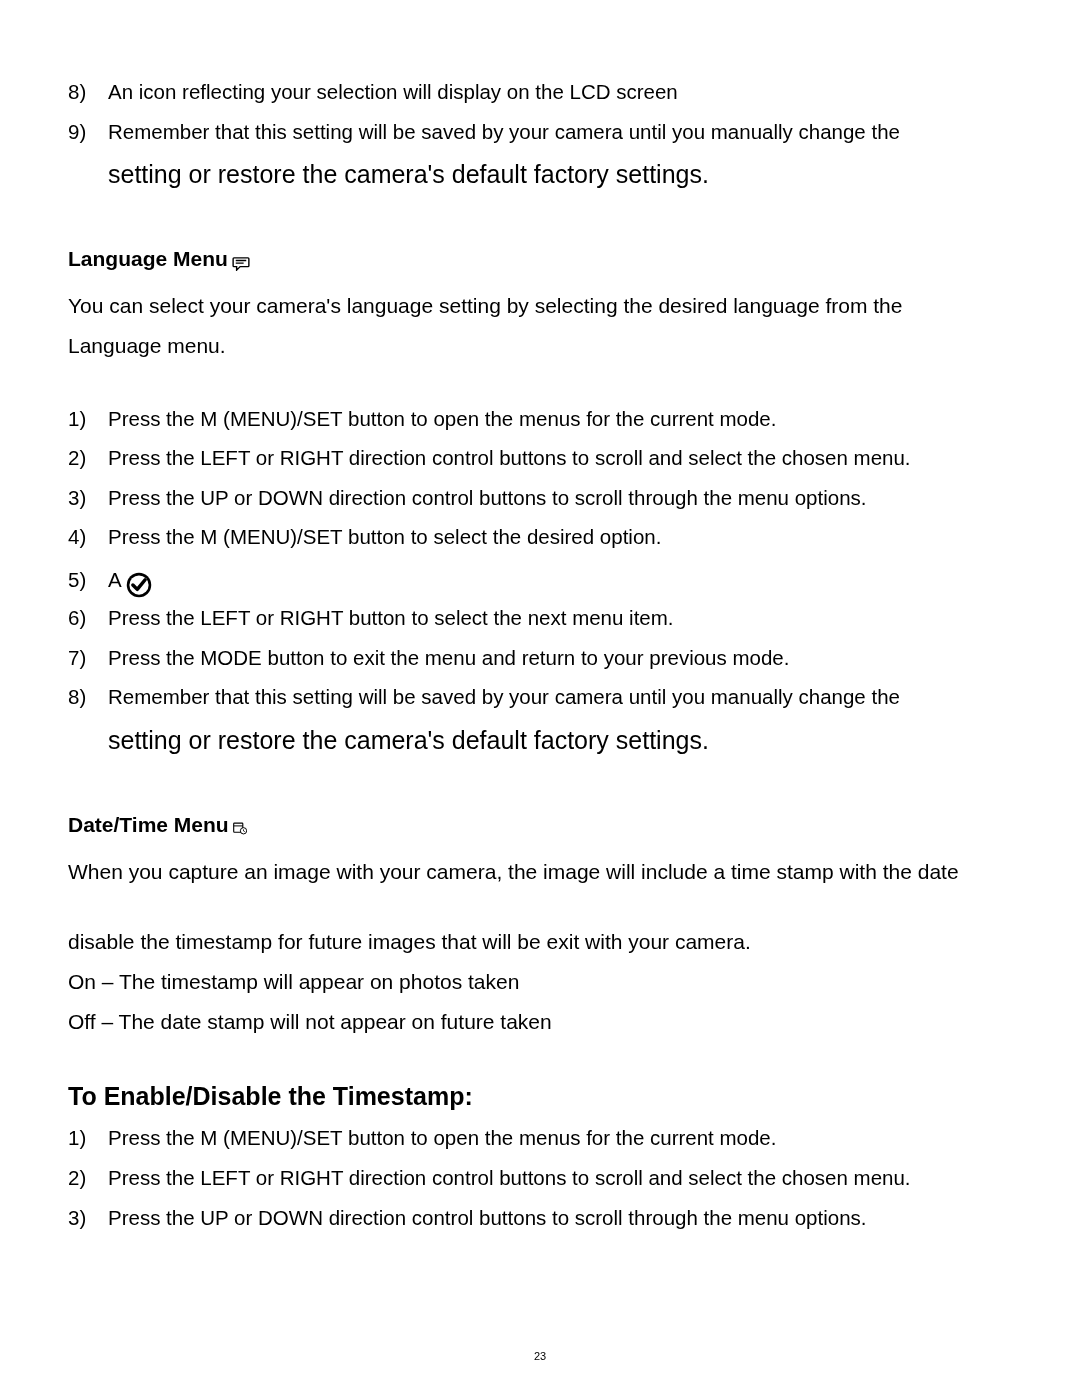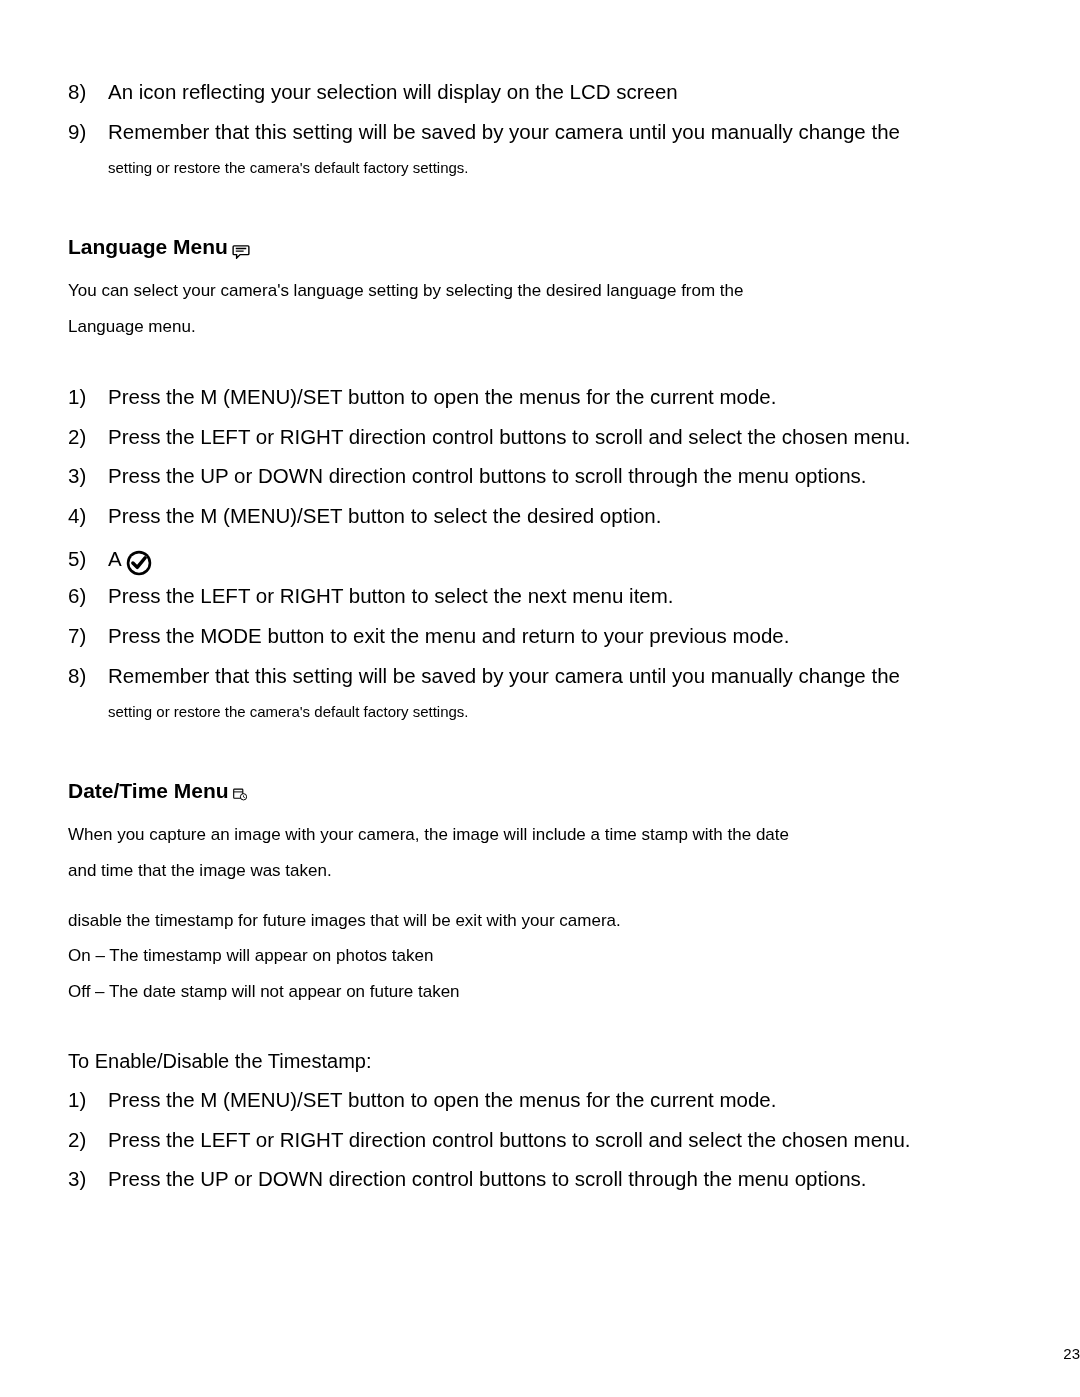--- a/index.html
+++ b/index.html
@@ -35,34 +35,34 @@
   .gap-lg { height: 58px; }
   .bold { font-weight: normal; }
   .heading {
     font-size: 21px;
     font-weight: bold;
     display: flex;
     align-items: center;
     gap: 4px;
   }
   .subheading {
-    font-size: 20px;
-    font-weight: normal;
+    font-size: 25px;
+    font-weight: bold;
   }
   .para {
-    font-size: 17px;
+    font-size: 21px;
     line-height: 1.2;
   }
   .page-num {
     position: absolute;
     bottom: 35px;
     left: 0;
     right: 0;
-    text-align: right;
-    font-size: 15px;
+    text-align: center;
+    font-size: 11px;
   }
   .icon-speech {
     width: 18px;
     height: 14px;
     display: inline-block;
     vertical-align: middle;
   }
   .icon-check {
     width: 28px;
     height: 28px;
@@ -74,21 +74,21 @@
   .icon-date {
     width: 14px;
     height: 14px;
     display: inline-block;
     vertical-align: middle;
     position: relative;
     top: -2px;
   }
   .indent-text {
     padding-left: 40px;
-    font-size: 15px;
+    font-size: 25px;
     line-height: 1.2;
   }
   .line5 {
     display: flex;
     align-items: flex-end;
   }
   .line5 .txt {
     display: flex;
     align-items: flex-end;
     gap: 3px;
@@ -209,21 +209,20 @@
         <line x1="1" y1="7" x2="14" y2="7" stroke="#000" stroke-width="1.4"></line>
         <circle cx="15" cy="14" r="4.5" fill="#fff" stroke="#000" stroke-width="1.4"></circle>
         <path d="M15 12 v2.2 l1.8 1" fill="none" stroke="#000" stroke-width="1.2"></path>
       </svg>
     </span>
   </div>
 
   <div class="gap-sm"></div>
   <div class="para">When you capture an image with your camera, the image will include a time stamp with the date</div>
   <div class="gap-xs"></div>
-  <div class="para">and time that the image was taken.</div>
   <div class="gap-xs"></div>
   <div class="gap-xs"></div>
   <div class="para">disable the timestamp for future images that will be exit with your camera.</div>
   <div class="gap-xs"></div>
   <div class="para">
     <span class="bold">On</span><span> – The timestamp will appear on photos taken</span>
   </div>
   <div class="gap-xs"></div>
   <div class="para">
     <span class="bold">Off</span><span> – The date stamp will not appear on future taken</span>

